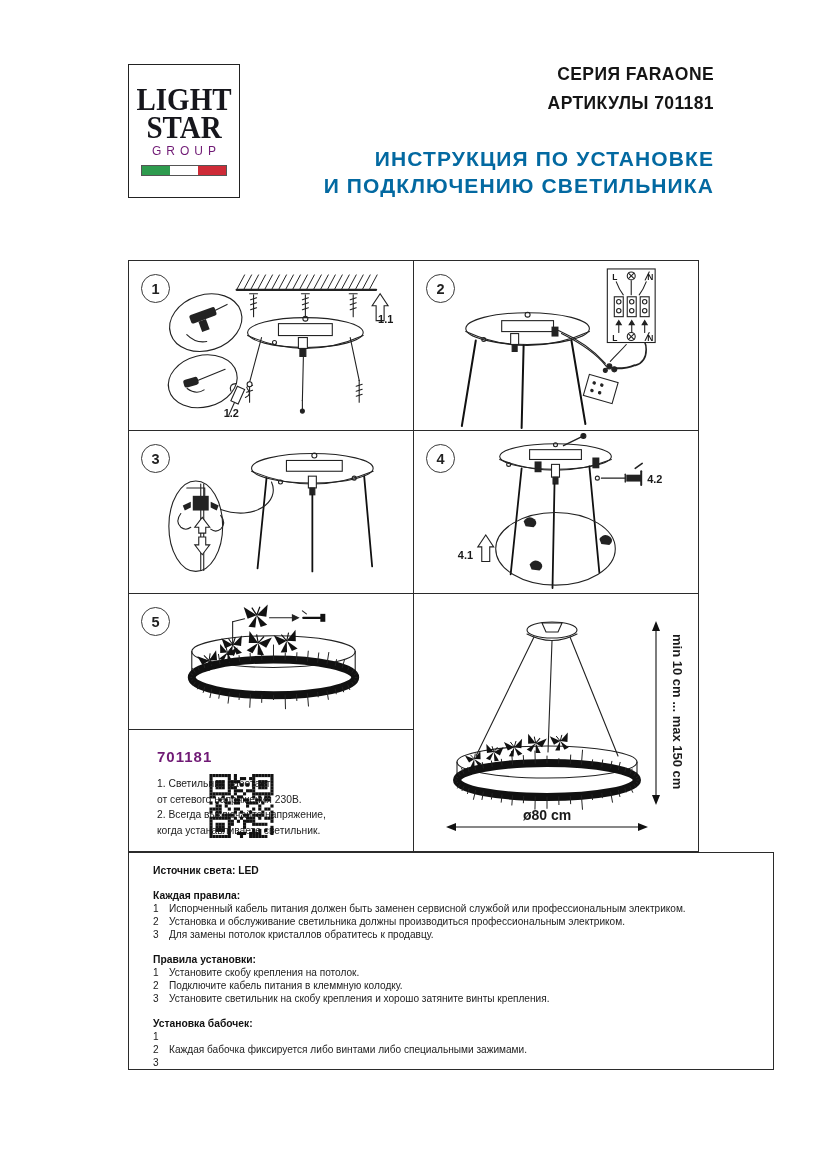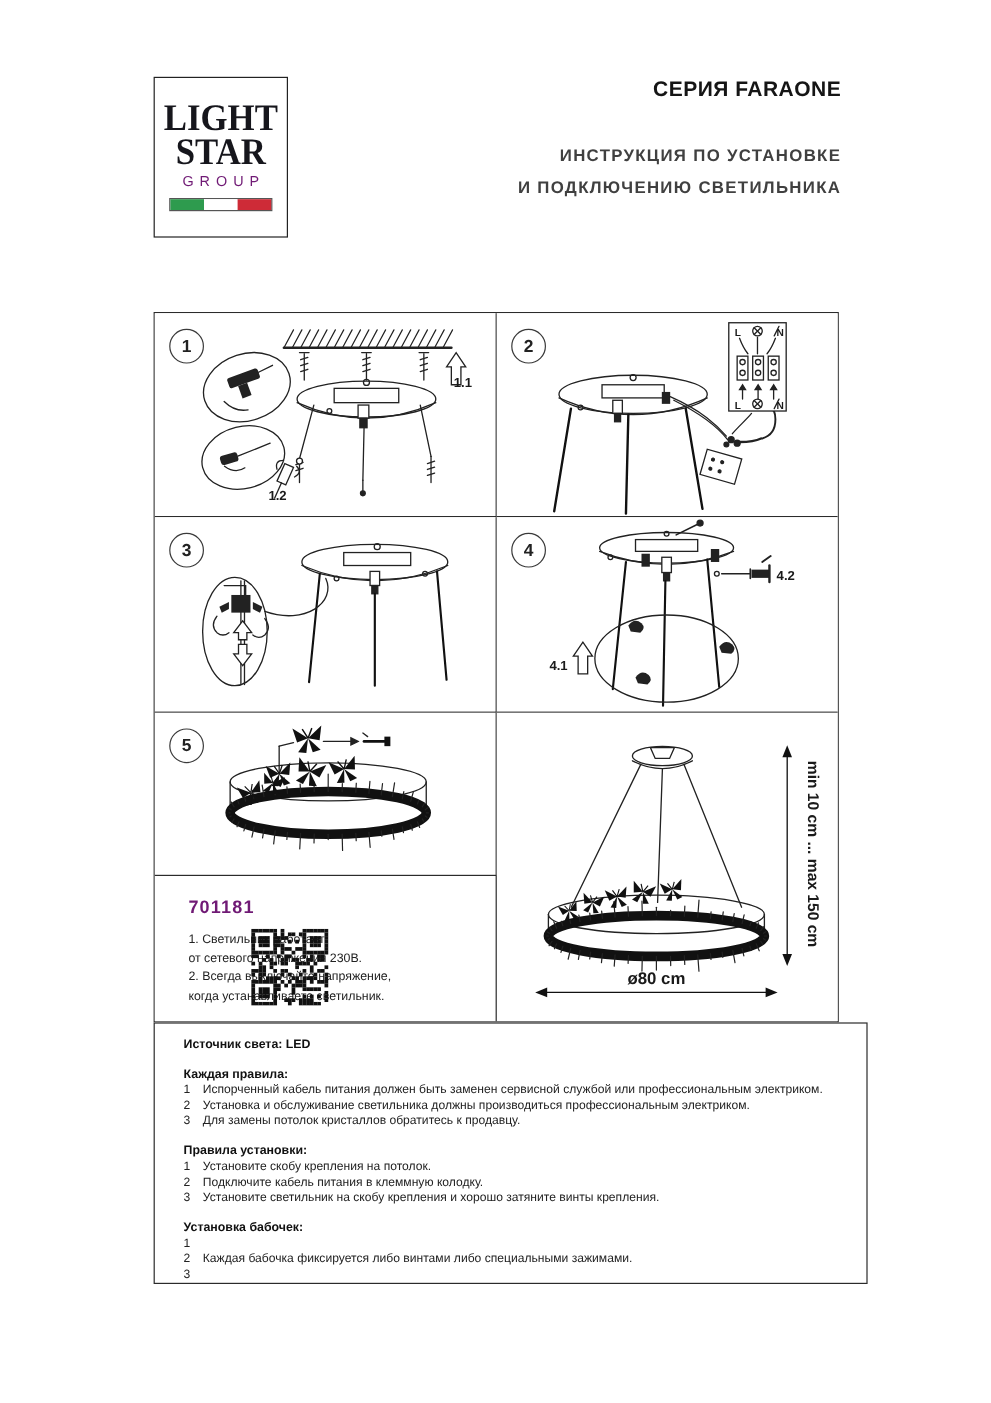--- a/index.html
+++ b/index.html
@@ -8,44 +8,44 @@
   
   .logo-box{position:absolute;left:128px;top:64px;width:112px;height:134px;
             border:1.5px solid #222;box-sizing:border-box;text-align:center;background:#fff;}
   .logo-word{font-family:"Liberation Serif",serif;font-weight:bold;font-size:29px;line-height:28px;
              letter-spacing:0px;color:#16161c;transform:scaleY(1.08);}
   .logo-word.first{margin-top:20px;}
   .logo-group{font-size:12px;letter-spacing:5px;color:#701a75;margin-top:3px;text-indent:5px;}
   .logo-flag{width:84px;height:9px;margin:7px auto 0;border:1px solid #555;
              display:flex;box-sizing:content-box;}
   .logo-flag span{flex:1;height:100%;}
-  .title-block{position:absolute;right:125px;top:60px;text-align:right;}
+  .title-block{position:absolute;right:112px;top:60px;text-align:right;}
   .title-line{font-weight:bold;font-size:17.5px;line-height:29px;letter-spacing:.4px;color:#151515;}
   .subtitle{margin-top:27px;}
-  .subtitle .sub-line{font-weight:bold;font-size:14px;line-height:27px;letter-spacing:1.1px;color:#404040;}
+  .subtitle .sub-line{font-weight:bold;font-size:21px;line-height:27px;letter-spacing:1.1px;color:#0369a1;}
   
   .grid{position:absolute;left:128px;top:260px;width:571px;height:592px;box-sizing:border-box;
         border:1.2px solid #2b2b2b;display:grid;grid-template-columns:285px 284px;
         grid-template-rows:170px 163px 136px 121px;background:#fff;}
   .cell{position:relative;box-sizing:border-box;background:#fff;}
   .br{border-right:1.2px solid #2b2b2b;}
   .bb{border-bottom:1.2px solid #2b2b2b;}
   .cell svg{position:absolute;left:0;top:0;width:100%;height:100%;}
   .badge{position:absolute;left:12px;top:13px;width:27px;height:27px;border:1.4px solid #3a3a3a;
          border-radius:50%;display:flex;align-items:center;justify-content:center;
          font-size:14.5px;font-weight:600;color:#222;background:#fff;z-index:2;}
   svg text{font-family:"Liberation Sans",sans-serif;fill:#1a1a1a;stroke:none;}
   .pendant-cell{grid-column:2;grid-row:3 / 5;}
   
   .qr-article{position:absolute;left:28px;top:18px;font-size:15px;font-weight:bold;letter-spacing:1px;color:#701a75;}
   .qr-row{position:absolute;left:28px;top:44px;display:flex;gap:14px;}
   .qr-svg{width:54px;height:54px;flex:0 0 auto;}
   .qr-text{font-size:10.3px;line-height:15.5px;color:#222;padding-top:2px;}
   
-  .info-box{position:absolute;left:128px;top:852px;width:595px;height:218px;box-sizing:border-box;
+  .info-box{position:absolute;left:128px;top:852px;width:646px;height:218px;box-sizing:border-box;
             border:1.2px solid #2b2b2b;padding:11px 20px 0 24px;background:#fff;}
   .info-title{font-size:10.3px;font-weight:bold;line-height:13px;color:#111;}
   .section{margin-top:12px;}
   .item{display:flex;font-size:10.1px;line-height:13px;color:#222;}
   .item .n{width:16px;flex:0 0 auto;}
 </style>
 </head>
 <body>
 
 <div class="page">
@@ -56,20 +56,21 @@
     <div class="logo-group">GROUP</div>
     <div class="logo-flag">
       <span style="background: rgb(46, 155, 78);"></span>
       <span style="background: rgb(255, 255, 255);"></span>
       <span style="background: rgb(206, 43, 55);"></span>
     </div>
   </div>
 
   <div class="title-block">
     <div class="title-line">СЕРИЯ FARAONE</div>
+    <div class="title-line">АРТИКУЛЫ 701181</div>
     <div class="subtitle">
       <div class="sub-line">ИНСТРУКЦИЯ ПО УСТАНОВКЕ</div>
       <div class="sub-line">И ПОДКЛЮЧЕНИЮ СВЕТИЛЬНИКА</div>
     </div>
   </div>
 
   <div class="grid">
 
     <div class="cell br bb">
       <div class="badge">1</div>

